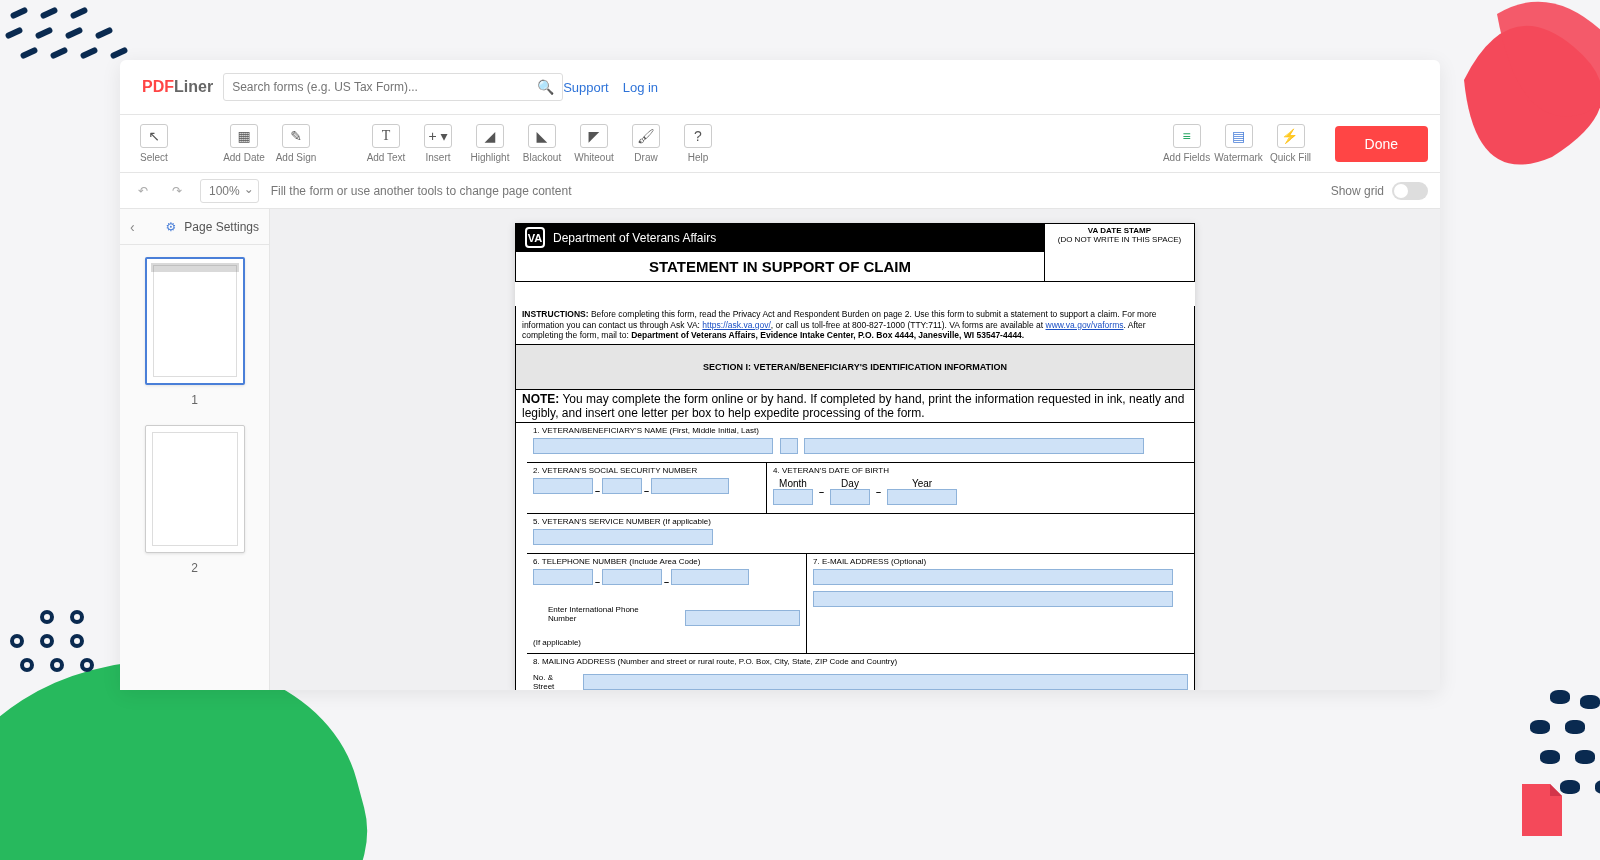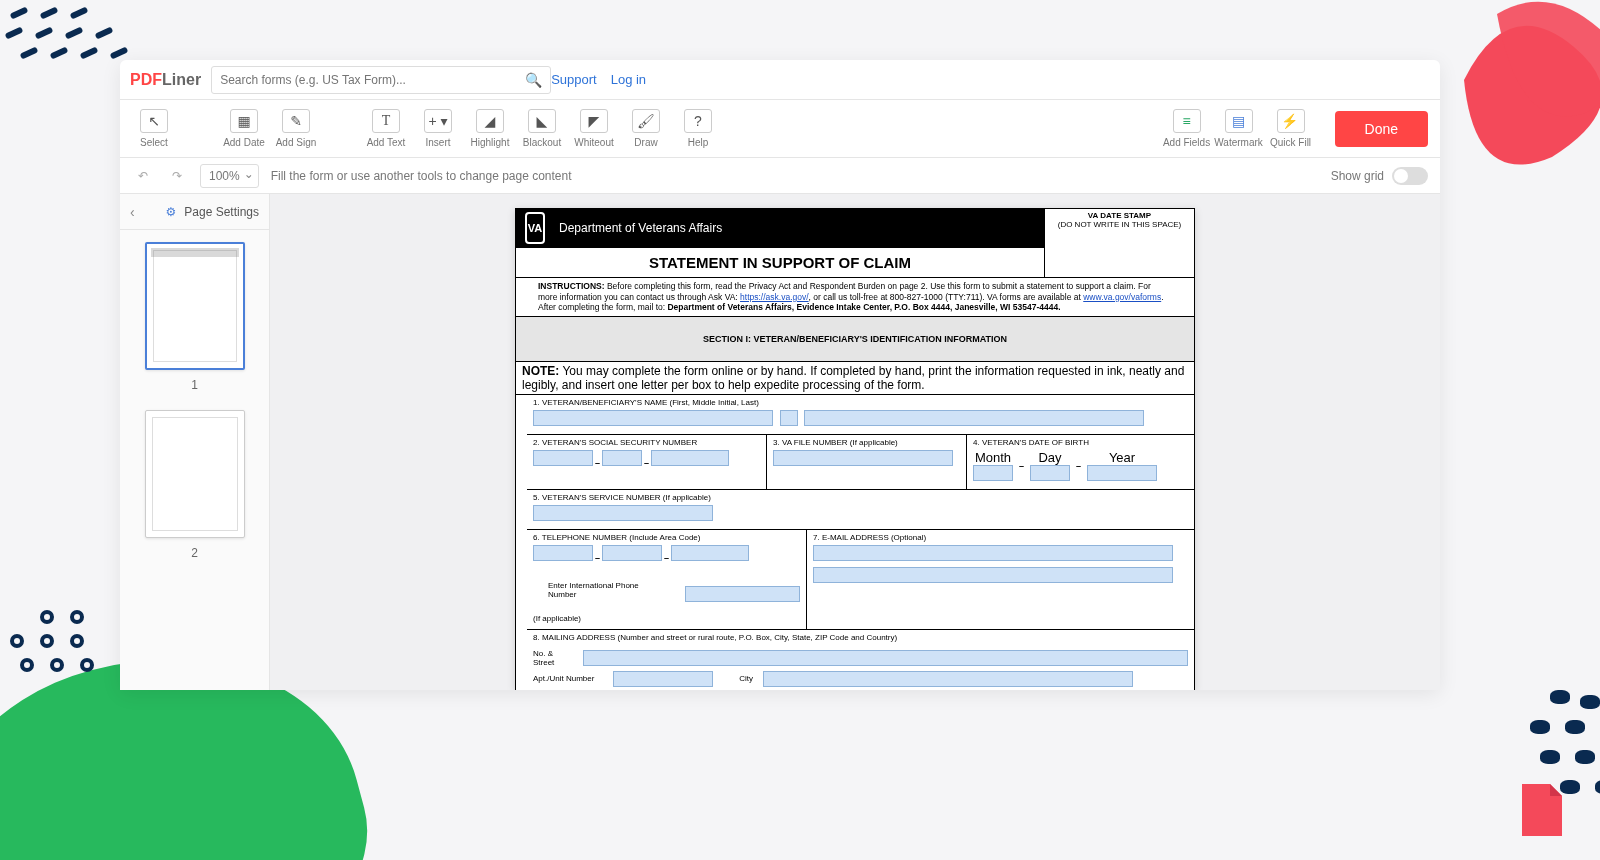--- a/index.html
+++ b/index.html
@@ -15,21 +15,21 @@
 .deco-bl-dots span { position: absolute; width: 14px; height: 14px; border: 4px solid #0a2a50; border-radius: 50%; }
 .deco-br { position: absolute; bottom: 50px; right: -30px; width: 160px; height: 120px; }
 .deco-br span { position: absolute; width: 20px; height: 14px; background: #0a2a50; border-radius: 40%; }
 .deco-pdf { position: absolute; bottom: 20px; right: 30px; width: 60px; height: 60px; }
 .deco-pdf svg { width: 100%; height: 100%; }
 
 
 .app { position: absolute; left: 120px; top: 60px; width: 1320px; height: 630px; background: #fff; border-radius: 6px; box-shadow: 0 4px 20px rgba(0,0,0,0.08); display: flex; flex-direction: column; }
 
 
-.header { display: flex; align-items: center; height: 40px; border-bottom: 1px solid #e5e5e5; padding: 0 10px; }
+.header { display: flex; align-items: center; height: 55px; border-bottom: 1px solid #e5e5e5; padding: 0 22px; }
 .logo { display: flex; align-items: center; font-weight: bold; font-size: 16px; color: #666; margin-right: 10px; }
 .logo .pd { color: #ff4545; }
 .searchwrap { position: relative; flex: 0 0 340px; }
 .searchwrap input { width: 100%; height: 28px; border: 1px solid #ddd; border-radius: 3px; padding: 0 30px 0 8px; font-size: 12px; color: #888; }
 .searchwrap .sicon { position: absolute; right: 8px; top: 6px; color: #888; font-size: 14px; }
 .doc-title { flex: 1; text-align: center; font-size: 13px; color: #666; background: #f4f4f6; margin: 0 20px; padding: 6px 14px; border-radius: 4px; max-width: 360px; margin-left: auto; margin-right: auto; }
 .header-right { display: flex; gap: 14px; font-size: 13px; }
 .header-right a { color: #2e73d8; text-decoration: none; }
 
 
@@ -60,35 +60,35 @@
 .thumb { width: 100px; height: 128px; background: #fff; border: 1px solid #ccc; border-radius: 2px; box-shadow: 0 1px 3px rgba(0,0,0,0.1); position: relative; cursor: pointer; }
 .thumb.active { border: 2px solid #4a7fd8; }
 .thumb-inner { position: absolute; inset: 4px; background: linear-gradient(#000 0 8%, #fff 8% 100%); opacity: 0.15; }
 .thumb-inner2 { position: absolute; inset: 6px; border: 1px solid #777; opacity: 0.25; }
 .thumbn { font-size: 12px; color: #666; }
 
 .canvas { flex: 1; background: #f0f0f2; overflow: auto; padding: 14px 0 0 0; display: flex; justify-content: center; }
 .page { width: 680px; background: #fff; box-shadow: 0 2px 8px rgba(0,0,0,0.15); font-size: 9px; color: #000; }
 .omb { text-align: right; padding: 4px 8px 0; font-size: 8px; line-height: 1.15; }
 .banner { background: #000; color: #fff; display: flex; align-items: center; padding: 4px 10px; }
-.banner .valogo { width: 20px; height: 32px; border: 2px solid #fff; border-radius: 4px; display: flex; align-items: center; justify-content: center; font-size: 11px; margin-right: 14px; font-weight: bold; }
+.banner .valogo { width: 20px; height: 21px; border: 2px solid #fff; border-radius: 4px; display: flex; align-items: center; justify-content: center; font-size: 11px; margin-right: 8px; font-weight: bold; }
 .titlecell { flex: 1; text-align: center; font-weight: bold; font-size: 15px; padding: 6px; border-right: 1px solid #000; }
 .stampcell { width: 150px; text-align: center; font-size: 8px; padding: 2px; }
-.instr { border: 1px solid #000; border-top: none; padding: 3px 22px; font-size: 8.5px; line-height: 1.25; }
+.instr { border: 1px solid #000; border-top: none; padding: 3px 6px; font-size: 8.5px; line-height: 1.25; margin-top: 24px; }
 .instr b { font-weight: bold; }
 .instr .lk { color: #1a4fc4; text-decoration: underline; }
 .sechead { background: #e5e5e5; border: 1px solid #000; border-top: none; text-align: center; font-weight: bold; font-size: 9px; padding: 17px; }
 .note { border: 1px solid #000; border-top: none; padding: 2px 6px; font-size: 12px; }
 .fgrid { border-left: 1px solid #000; border-right: 1px solid #000; padding-left: 11px; }
 .frow { display: flex; border-bottom: 1px solid #000; }
 .fcell { padding: 3px 6px 6px; border-right: 1px solid #000; }
 .fcell:last-child { border-right: none; }
 .flabel { font-size: 8px; margin-bottom: 3px; }
 .ffield { background: #cfe2f7; height: 16px; border: 1px solid #8fb3da; display: inline-block; }
-.subl { font-size: 13px; text-align: center; }
+.subl { font-size: 10px; text-align: center; }
 .dash { display: inline-block; padding: 0 2px; font-weight: bold; }
 .addr-row { display: flex; align-items: center; gap: 10px; padding: 2px 6px; }
 .addr-lbl { font-size: 8px; width: 70px; }
 </style>
 </head>
 <body>
 
 <div class="deco-tl">
   <span style="top:10px;left:10px"></span>
     <span style="top:10px;left:40px"></span>
@@ -273,24 +273,20 @@
               <span class="ffield" style="width:240px"></span>
               <span class="ffield" style="width:18px;margin-left:4px"></span>
               <span class="ffield" style="width:340px;margin-left:4px"></span>
             </div>
           </div>
           <div class="frow">
             <div class="fcell" style="flex:0 0 240px">
               <div class="flabel">2. VETERAN'S SOCIAL SECURITY NUMBER</div>
               <span class="ffield" style="width:60px"></span><span class="dash">–</span><span class="ffield" style="width:40px"></span><span class="dash">–</span><span class="ffield" style="width:78px"></span>
             </div>
-            <div class="fcell" style="flex:0 0 200px">
-              <div class="flabel">3. VA FILE NUMBER (If applicable)</div>
-              <span class="ffield" style="width:180px"></span>
-            </div>
             <div class="fcell" style="flex:1">
               <div class="flabel">4. VETERAN'S DATE OF BIRTH</div>
               <div style="display:flex;gap:4px;align-items:center">
                 <div style="text-align:center"><div class="subl">Month</div><span class="ffield" style="width:40px"></span></div>
                 <span class="dash">–</span>
                 <div style="text-align:center"><div class="subl">Day</div><span class="ffield" style="width:40px"></span></div>
                 <span class="dash">–</span>
                 <div style="text-align:center"><div class="subl">Year</div><span class="ffield" style="width:70px"></span></div>
               </div>
             </div>

